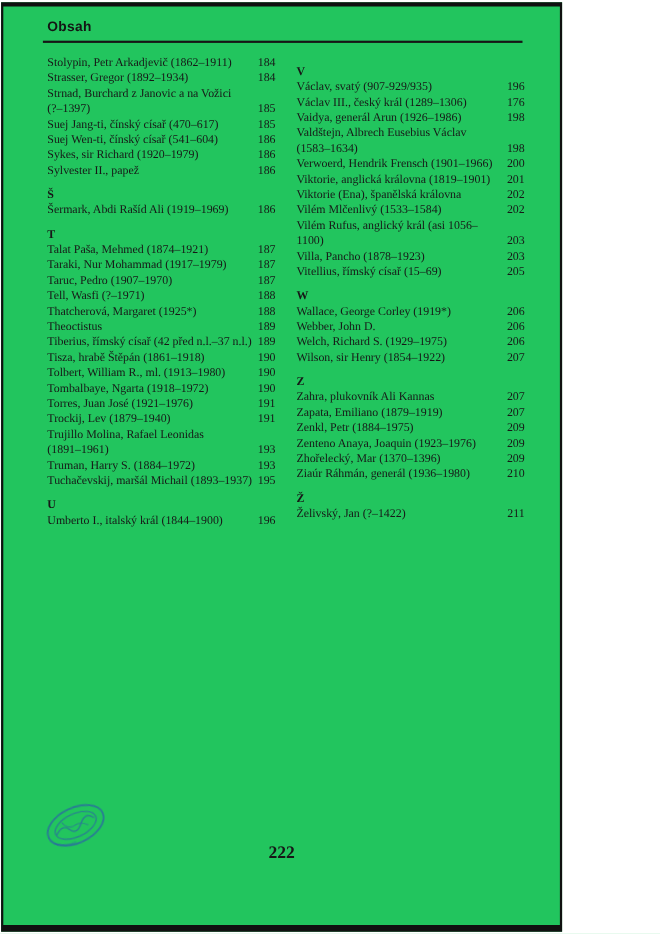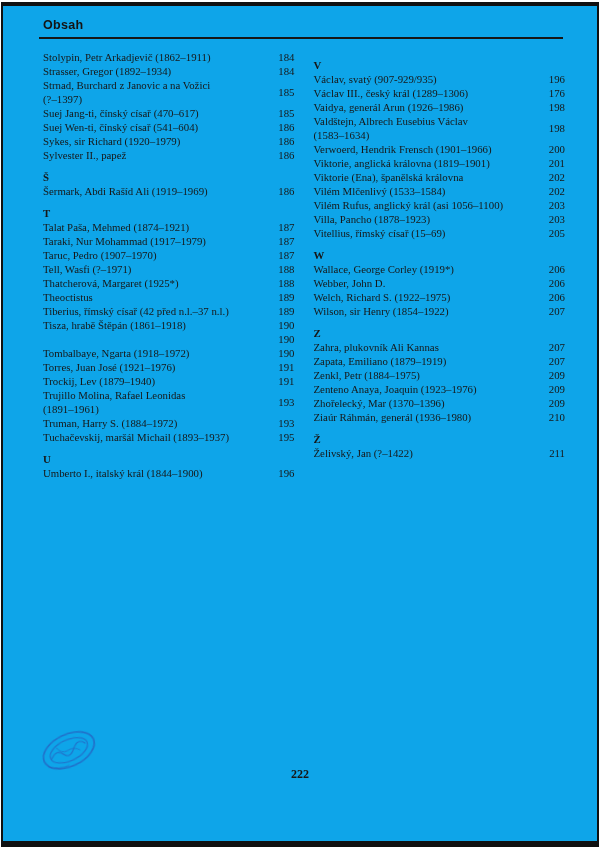--- a/index.html
+++ b/index.html
@@ -5,44 +5,44 @@
   * { margin:0; padding:0; box-sizing:border-box; }
   html,body { width:600px; height:849px; }
   body {
     background:#ffffff;
     font-family:"Liberation Serif", serif;
     position:relative;
     overflow:hidden;
   }
   .page {
     position:absolute; left:1px; top:2px;
-    width:598px; height:845px;
-    background:#0ea5e9;
+    width:510px; height:845px;
+    background:#22c55e;
     border:solid #101010;
     border-width:4px 2px 6px 2px;
   }
   .header { padding:9px 36px 0 40px; }
   .header-title {
     font-family:"Liberation Sans", sans-serif;
     font-weight:bold; font-size:12.5px; color:#141414; letter-spacing:.3px;
   }
   .rule { margin:4px 34px 0 36px; border-top:2px solid #161616; }
   .columns {
     display:flex; gap:19px;
     padding:11px 32px 0 40px;
     font-size:10.8px; line-height:14px; color:#171717;
   }
   .col { flex:1; min-width:0; }
-  .entry { display:flex; align-items:center; }
+  .entry { display:flex; align-items:flex-end; }
   .entry-text { white-space:pre-wrap; padding-right:5px; }
   .entry-page { margin-left:auto; white-space:nowrap; }
   .section-letter { font-weight:bold; margin-top:8px; }
   .footer {
     position:absolute; left:0; right:0; top:761px;
-    text-align:center; font-weight:bold; font-size:12px; color:#171717;font-family:Liberation Serif, serif;
+    text-align:center; font-weight:bold; font-size:16px; color:#171717;font-family:Liberation Serif, serif;
   }
   .stamp {
     position:absolute; left:34px; top:712px;
     filter:blur(.4px); opacity:.8; transform:rotate(-8deg);
   }
 </style>
 </head>
 <body>
 
 <div class="page">
@@ -116,20 +116,21 @@
         </div>
         <div class="entry">
           <span class="entry-text">Tiberius, římský císař (42 před n.l.–37 n.l.)</span>
           <span class="entry-page">189</span>
         </div>
         <div class="entry">
           <span class="entry-text">Tisza, hrabě Štěpán (1861–1918)</span>
           <span class="entry-page">190</span>
         </div>
         <div class="entry">
+          <span class="entry-text">Tolbert, William R., ml. (1913–1980)</span>
           <span class="entry-page">190</span>
         </div>
         <div class="entry">
           <span class="entry-text">Tombalbaye, Ngarta (1918–1972)</span>
           <span class="entry-page">190</span>
         </div>
         <div class="entry">
           <span class="entry-text">Torres, Juan José (1921–1976)</span>
           <span class="entry-page">191</span>
         </div>
@@ -206,21 +207,21 @@
         <div class="section-letter">W</div>
         <div class="entry">
           <span class="entry-text">Wallace, George Corley (1919*)</span>
           <span class="entry-page">206</span>
         </div>
         <div class="entry">
           <span class="entry-text">Webber, John D.</span>
           <span class="entry-page">206</span>
         </div>
         <div class="entry">
-          <span class="entry-text">Welch, Richard S. (1922–1975)</span>
+          <span class="entry-text">Welch, Richard S. (1929–1975)</span>
           <span class="entry-page">206</span>
         </div>
         <div class="entry">
           <span class="entry-text">Wilson, sir Henry (1854–1922)</span>
           <span class="entry-page">207</span>
         </div>
         <div class="section-letter">Z</div>
         <div class="entry">
           <span class="entry-text">Zahra, plukovník Ali Kannas</span>
           <span class="entry-page">207</span>

